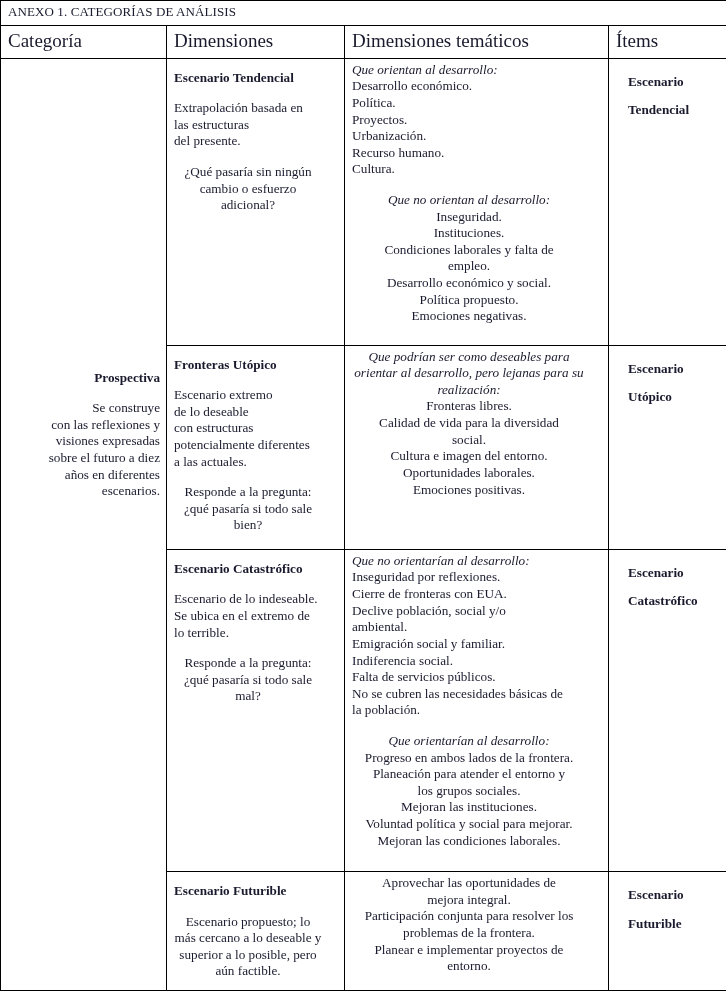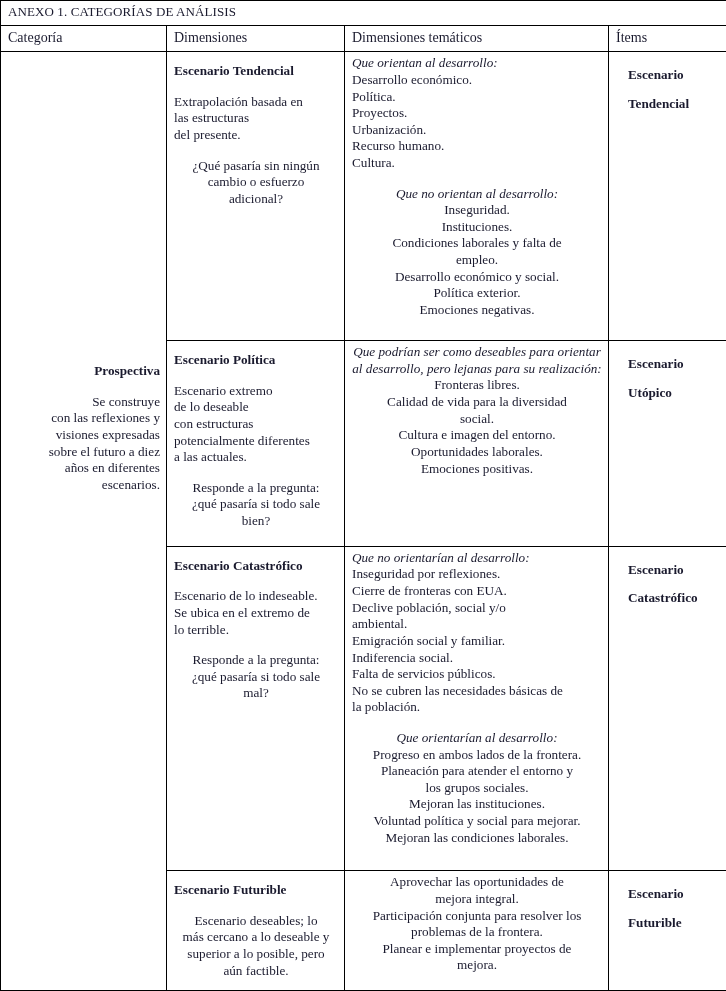--- a/index.html
+++ b/index.html
@@ -40,42 +40,42 @@
     font-size: 13px;
     padding-top: 3px;
     padding-bottom: 3px;
     letter-spacing: 0.1px;
   }
 
   
   .col-head {
     text-align: center;
     font-weight: normal;
-    font-size: 14px;
+    font-size: 19px;
     padding-top: 3px;
     padding-bottom: 3px;
   }
 
   
   .c-categoria   { width: 166px; }
   .c-dimensiones { width: 178px; }
   .c-indicadores { width: 264px; }
   .c-items       { width: 118px; }
 
   
   .cell-title {
     font-weight: bold;
     margin: 8px 0 1.05em 0;
   }
   .items-title {
     font-weight: bold;
     margin: 12px;
   }
   .blk {
-    margin: 0 0 1.05em 0;
+    margin: 0 16px 1.05em 0;
   }
   .blk:last-child { margin-bottom: 0; text-align: center; }
   .lead {
     font-style: italic;
     margin: 0;
   }
   .ln { margin: 0; }
 
   .categoria-cell { vertical-align: top; }
   .categoria-cell .cat-inner {
@@ -138,32 +138,32 @@
             <p class="ln">Recurso humano.</p>
             <p class="ln">Cultura.</p>
           </div>
           <div class="blk">
             <p class="lead">Que no orientan al desarrollo:</p>
             <p class="ln">Inseguridad.</p>
             <p class="ln">Instituciones.</p>
             <p class="ln">Condiciones laborales y falta de</p>
             <p class="ln">empleo.</p>
             <p class="ln">Desarrollo económico y social.</p>
-            <p class="ln">Política exterior.</p>
+            <p class="ln">Política propuesto.</p>
             <p class="ln">Emociones negativas.</p>
           </div>
         </td>
         <td>
           <p class="items-title">Escenario</p>
           <p class="items-title">Tendencial</p>
         </td>
       </tr>
       <tr>
         <td>
-          <p class="cell-title">Escenario Política</p>
+          <p class="cell-title">Fronteras Utópico</p>
           <div class="blk">
             <p class="ln">Escenario extremo</p>
             <p class="ln">de lo deseable</p>
             <p class="ln">con estructuras</p>
             <p class="ln">potencialmente diferentes</p>
             <p class="ln">a las actuales.</p>
           </div>
           <div class="blk">
             <p class="ln">Responde a la pregunta:</p>
             <p class="ln">¿qué pasaría si todo sale</p>
@@ -225,34 +225,34 @@
         </td>
         <td>
           <p class="items-title">Escenario</p>
           <p class="items-title">Catastrófico</p>
         </td>
       </tr>
       <tr>
         <td>
           <p class="cell-title">Escenario Futurible</p>
           <div class="blk">
-            <p class="ln">Escenario deseables; lo</p>
+            <p class="ln">Escenario propuesto; lo</p>
             <p class="ln">más cercano a lo deseable y</p>
             <p class="ln">superior a lo posible, pero</p>
             <p class="ln">aún factible.</p>
           </div>
         </td>
         <td>
           <div class="blk">
             <p class="ln">Aprovechar las oportunidades de</p>
             <p class="ln">mejora integral.</p>
             <p class="ln">Participación conjunta para resolver los</p>
             <p class="ln">problemas de la frontera.</p>
             <p class="ln">Planear e implementar proyectos de</p>
-            <p class="ln">mejora.</p>
+            <p class="ln">entorno.</p>
           </div>
         </td>
         <td>
           <p class="items-title">Escenario</p>
           <p class="items-title">Futurible</p>
         </td>
       </tr>
     </tbody>
 </table>
 

